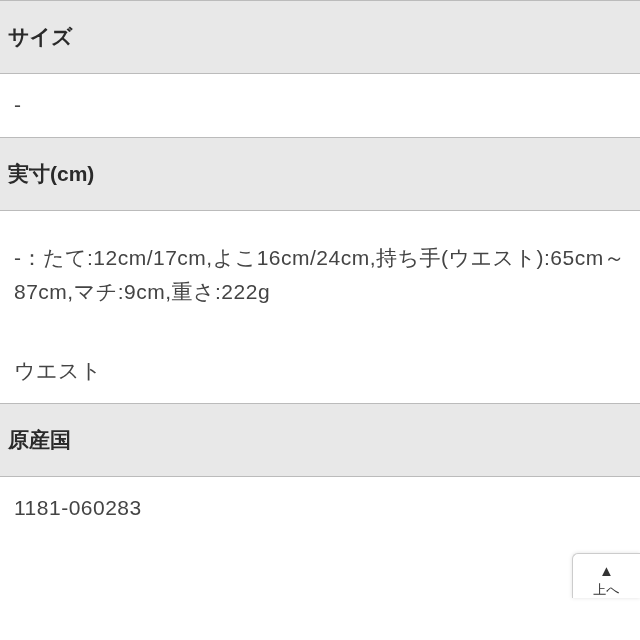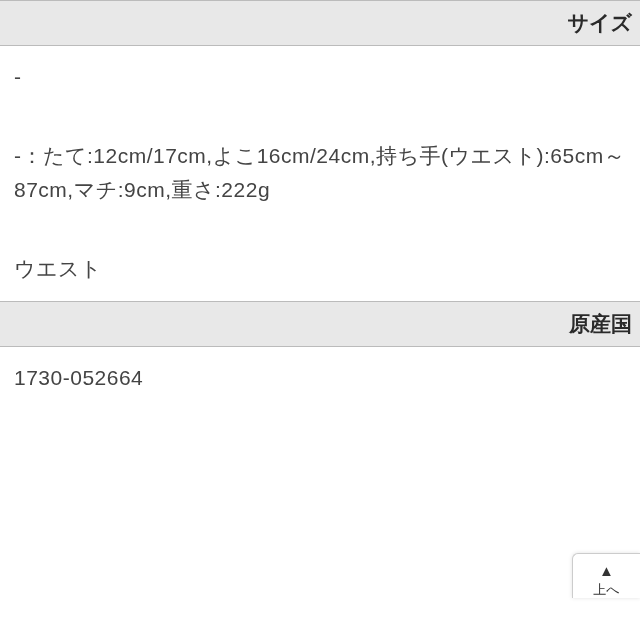--- a/index.html
+++ b/index.html
@@ -9,24 +9,24 @@
     background: #fff;
     color: #333;
     position: relative;
   }
   .table {
     width: 100%;
     border-collapse: collapse;
   }
   .hdr {
     background: #e8e8e8;
-    text-align: right;
+    text-align: left;
     font-weight: bold;
     font-size: 21px;
-    padding: 8px 8px;
+    padding: 22px 8px;
     border-top: 1px solid #bbb;
     border-bottom: 1px solid #bbb;
     color: #2a2a2a;
   }
   .cell {
     background: #fff;
     font-size: 21px;
     padding: 14px 14px;
     color: #444;
     line-height: 1.65;
@@ -63,30 +63,33 @@
 
 <table class="table">
   <tbody>
     <tr>
         <td class="hdr">サイズ</td>
       </tr>
     <tr>
         <td class="cell">-</td>
       </tr>
     <tr>
+        <td class="hdr">実寸(cm)</td>
+      </tr>
+    <tr>
         <td class="cell tall">-：たて:12cm/17cm,よこ16cm/24cm,持ち手(ウエスト):65cm～87cm,マチ:9cm,重さ:222g</td>
       </tr>
     <tr>
         <td class="cell">ウエスト</td>
       </tr>
     <tr>
         <td class="hdr">原産国</td>
       </tr>
     <tr>
-        <td class="cell">1730-052664</td>
+        <td class="cell">1181-060283</td>
       </tr>
   </tbody>
 </table>
 
 <div class="back-top">
   <span class="arrow">▲</span>
   <span>上へ</span>
 </div>
 
 </body></html>

